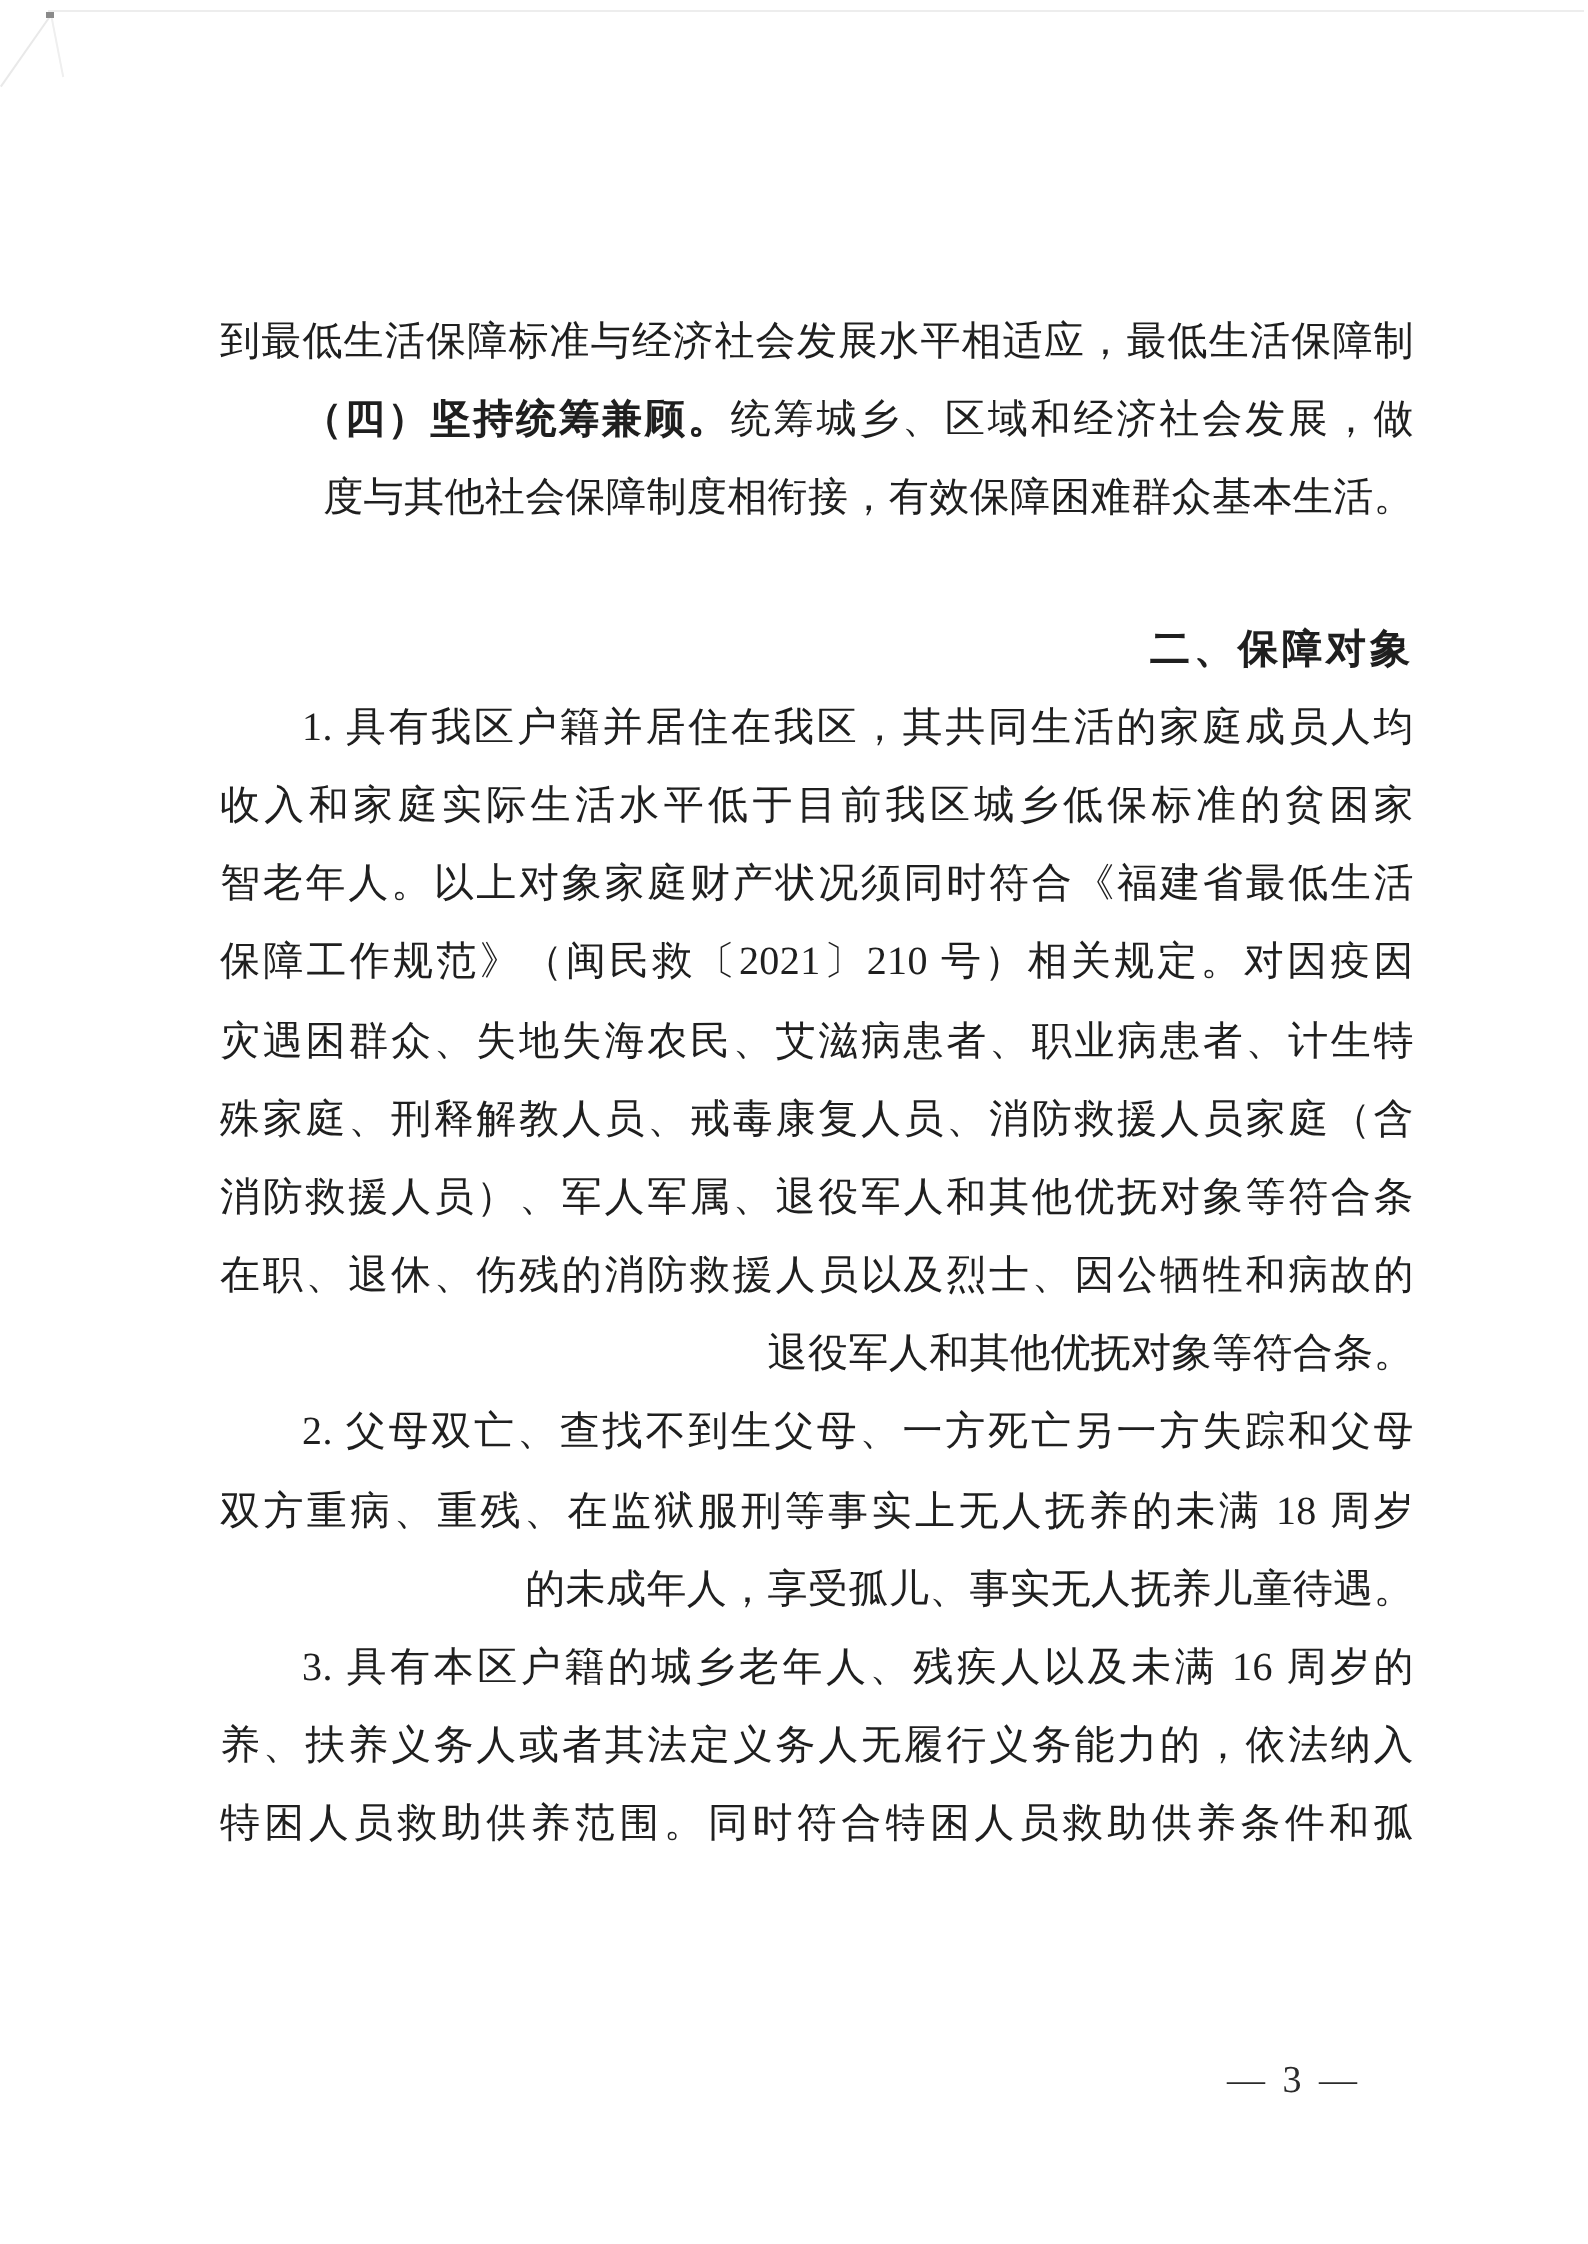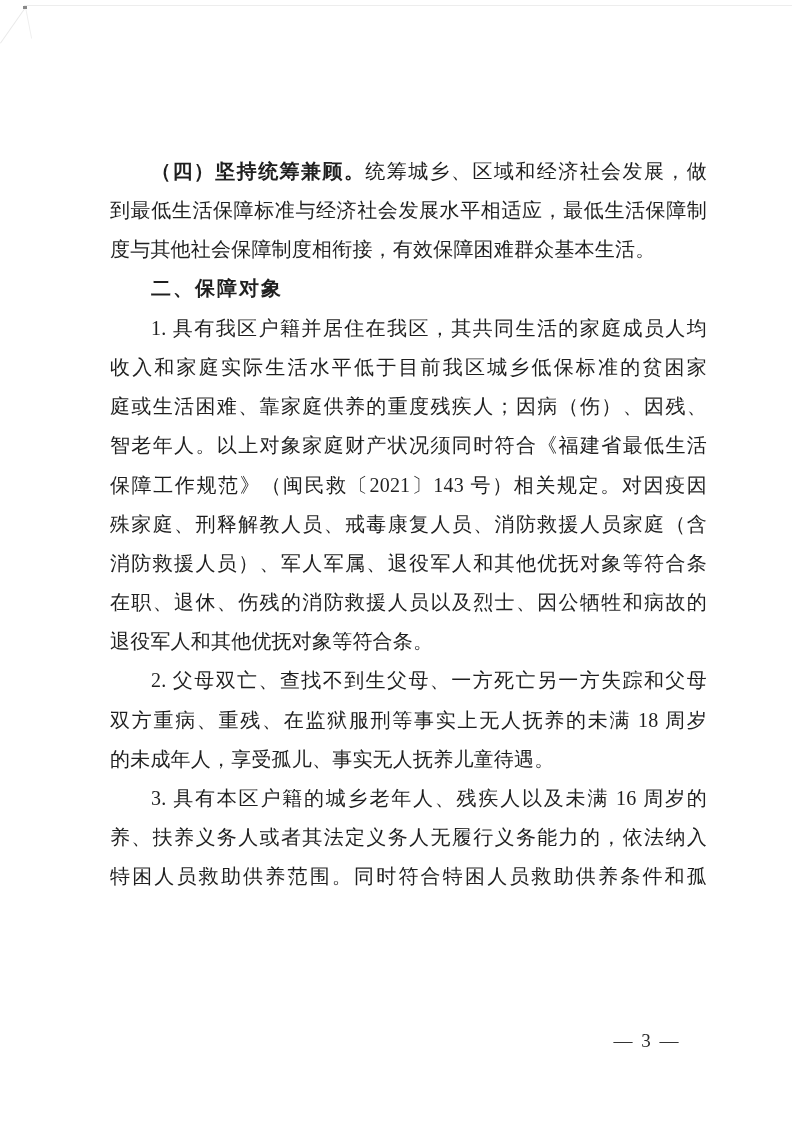--- a/index.html
+++ b/index.html
@@ -58,33 +58,35 @@
     left: 110px;
     top: 152px;
     width: 597px;
     font-size: 20px;
     line-height: 39.2px;
     letter-spacing: 0.2px;
   }
   .line {
     height: 39.2px;
     overflow: hidden;
+    text-align: right;
   }
   
   .j {
     text-align: justify;
     text-align-last: justify;
   }
   .indent {
     padding-left: 41px;
   }
   .heading {
-    font-family: Liberation Mono, monospace;
+    font-family: Liberation Serif, serif;
     font-weight: bold;
     letter-spacing: 2px;
+    margin-top: 36px;
   }
   .b {
     font-weight: bold;
   }
   .page-number {
     position: absolute;
     top: 1030px;
     left: 607px;
     width: 80px;
     text-align: center;
@@ -99,31 +101,31 @@
 
 <div class="page">
 
   <div class="artifact-top-line"></div>
   <div class="artifact-diag-left"></div>
   <div class="artifact-diag-right"></div>
   <div class="artifact-speck"></div>
 
   <div class="textblock">
 
+    <div class="line j">到最低生活保障标准与经济社会发展水平相适应，最低生活保障制</div>
     <div class="line indent j"><span class="b">（四）坚持统筹兼顾。</span><span>统筹城乡、区域和经济社会发展，做</span></div>
-    <div class="line j">到最低生活保障标准与经济社会发展水平相适应，最低生活保障制</div>
     <div class="line">度与其他社会保障制度相衔接，有效保障困难群众基本生活。</div>
 
     <div class="line indent heading">二、保障对象</div>
 
     <div class="line indent j">1. 具有我区户籍并居住在我区，其共同生活的家庭成员人均</div>
     <div class="line j">收入和家庭实际生活水平低于目前我区城乡低保标准的贫困家</div>
-    <div class="line j">庭或生活困难、靠家庭供养的重度残疾人；因病（伤）、因残、</div>
     <div class="line j">智老年人。以上对象家庭财产状况须同时符合《福建省最低生活</div>
-    <div class="line j">保障工作规范》（闽民救〔2021〕143 号）相关规定。对因疫因</div>
+    <div class="line j">保障工作规范》（闽民救〔2021〕210 号）相关规定。对因疫因</div>
+    <div class="line j">灾遇困群众、失地失海农民、艾滋病患者、职业病患者、计生特</div>
     <div class="line j">殊家庭、刑释解教人员、戒毒康复人员、消防救援人员家庭（含</div>
     <div class="line j">消防救援人员）、军人军属、退役军人和其他优抚对象等符合条</div>
     <div class="line j">在职、退休、伤残的消防救援人员以及烈士、因公牺牲和病故的</div>
     <div class="line">退役军人和其他优抚对象等符合条。</div>
 
     <div class="line indent j">2. 父母双亡、查找不到生父母、一方死亡另一方失踪和父母</div>
     <div class="line j">双方重病、重残、在监狱服刑等事实上无人抚养的未满 18 周岁</div>
     <div class="line">的未成年人，享受孤儿、事实无人抚养儿童待遇。</div>
 
     <div class="line indent j">3. 具有本区户籍的城乡老年人、残疾人以及未满 16 周岁的</div>

